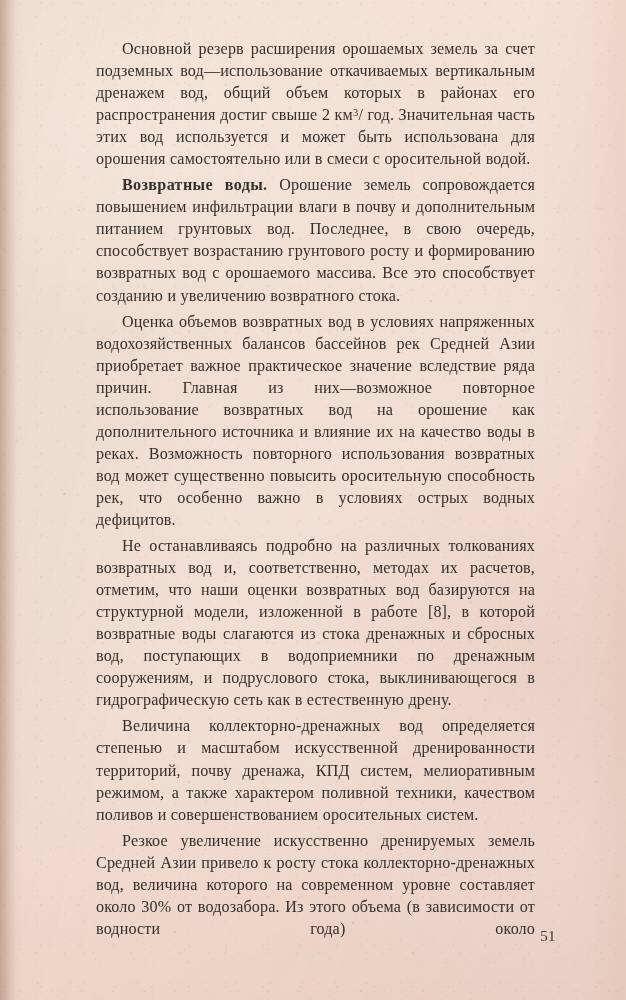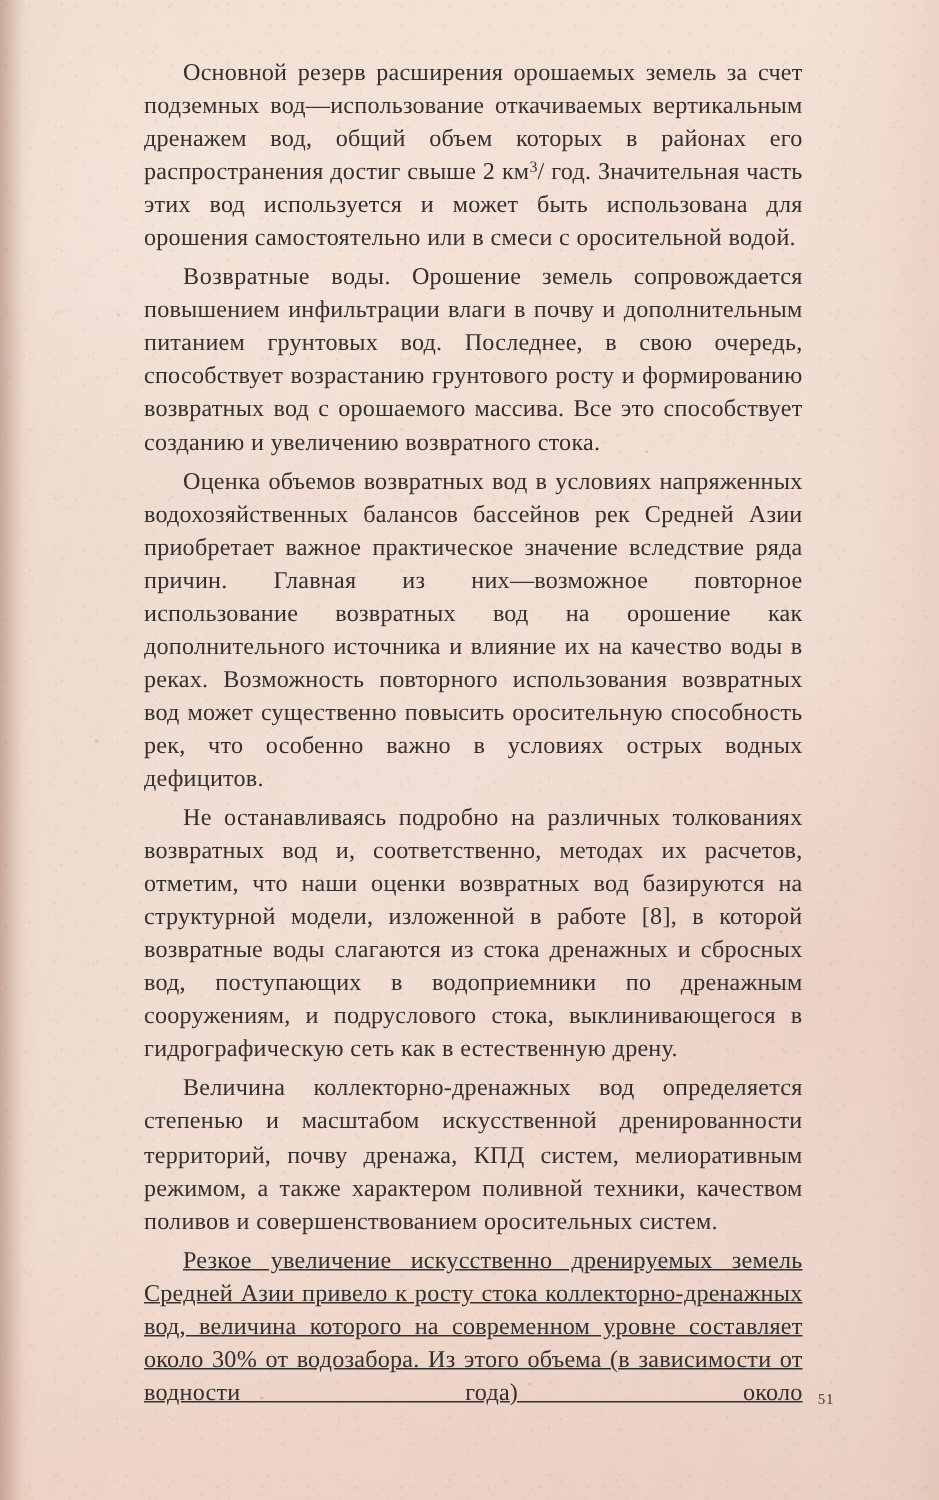--- a/index.html
+++ b/index.html
@@ -76,35 +76,35 @@
     text-align: justify;
     text-align-last: left;
     font-size: 16.1px;
     line-height: 22.05px;
     color: #33302f;
     letter-spacing: 0.15px;
     word-spacing: 0.2px;
     text-indent: 26px;
     -webkit-font-smoothing: none;
   }
-  p.lastline-justify { text-align-last: justify; text-decoration: underline; }
+  p.lastline-justify { text-align-last: justify; }
   b.run-head {
-    font-weight: normal;
+    font-weight: bold;
     letter-spacing: 0.35px;
   }
   sup {
     font-size: 0.66em;
     vertical-align: 0.42em;
     line-height: 0;
   }
   .pagenum {
     position: absolute;
     right: 70px;
     top: 928px;
-    font-size: 10px;
+    font-size: 15px;
     color: #3a3634;
     letter-spacing: 0.4px;
     text-align: center;
   }
   
   .inktint {
     position: absolute;
     inset: 0;
     pointer-events: none;
     background:

